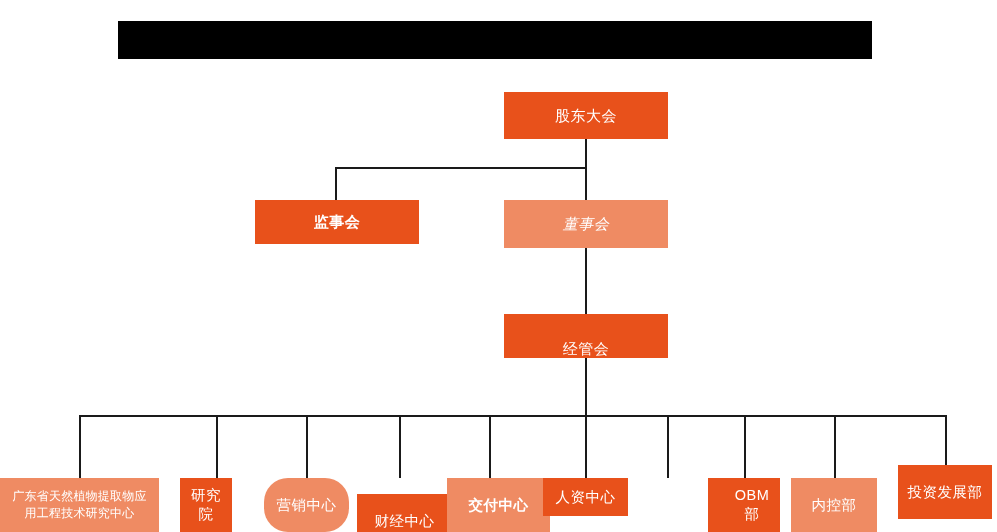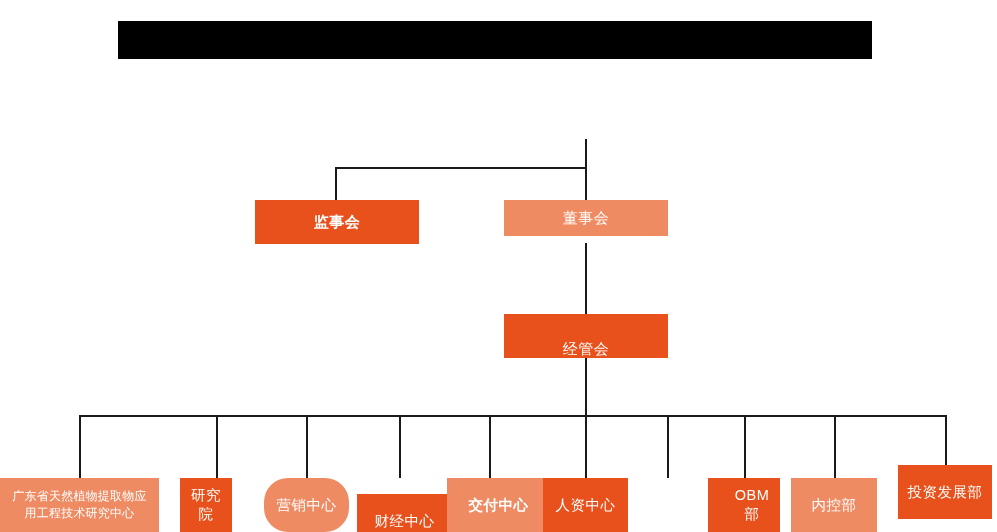--- a/index.html
+++ b/index.html
@@ -100,26 +100,29 @@
   <div class="conn conn-v" style="left:216px; top:415px; height:63px;"></div>
   <div class="conn conn-v" style="left:306px; top:415px; height:63px;"></div>
   <div class="conn conn-v" style="left:399px; top:415px; height:63px;"></div>
   <div class="conn conn-v" style="left:489px; top:415px; height:63px;"></div>
   <div class="conn conn-v" style="left:585px; top:415px; height:63px;"></div>
   <div class="conn conn-v" style="left:667px; top:415px; height:63px;"></div>
   <div class="conn conn-v" style="left:744px; top:415px; height:63px;"></div>
   <div class="conn conn-v" style="left:834px; top:415px; height:63px;"></div>
   <div class="conn conn-v" style="left:945px; top:415px; height:63px;"></div>
 
+  <div class="node dark tier-top" style="left:504px; top:92px; width:164px; height:47px;">
+    <span class="node-label">股东大会</span>
+  </div>
 
   <div class="node dark tier-mid" style="left:255px; top:200px; width:164px; height:44px;font-weight:bold;">
     <span class="node-label">监事会</span>
   </div>
 
-  <div class="node light tier-mid" style="left:504px; top:200px; width:164px; height:36px;">
+  <div class="node light tier-mid" style="left:504px; top:200px; width:164px; height:48px;font-style:italic;">
     <span class="node-label">董事会</span>
   </div>
 
   <div class="node dark tier-exec" style="left:504px; top:314px; width:164px; height:44px;align-items:flex-end;">
     <span class="node-label">经管会</span>
   </div>
 
   <div class="node light tier-dept wide" style="left:0px; top:478px; width:159px; height:54px;">
     <span class="node-label">广东省天然植物提取物应
 用工程技术研究中心</span>
@@ -134,21 +137,21 @@
   </div>
 
   <div class="node dark tier-dept" style="left:357px; top:494px; width:95px; height:54px;">
     <span class="node-label">财经中心</span>
   </div>
 
   <div class="node light tier-dept" style="left:447px; top:478px; width:103px; height:54px;font-weight:bold;">
     <span class="node-label">交付中心</span>
   </div>
 
-  <div class="node dark tier-dept" style="left:543px; top:478px; width:85px; height:54px;">
+  <div class="node dark tier-dept" style="left:543px; top:478px; width:85px; height:38px;">
     <span class="node-label">人资中心</span>
   </div>
 
 
   <div class="node dark tier-dept" style="left:708px; top:478px; width:72px; height:54px;padding-left:16px;">
     <span class="node-label">OBM部</span>
   </div>
 
   <div class="node light tier-dept" style="left:791px; top:478px; width:86px; height:54px;">
     <span class="node-label">内控部</span>

